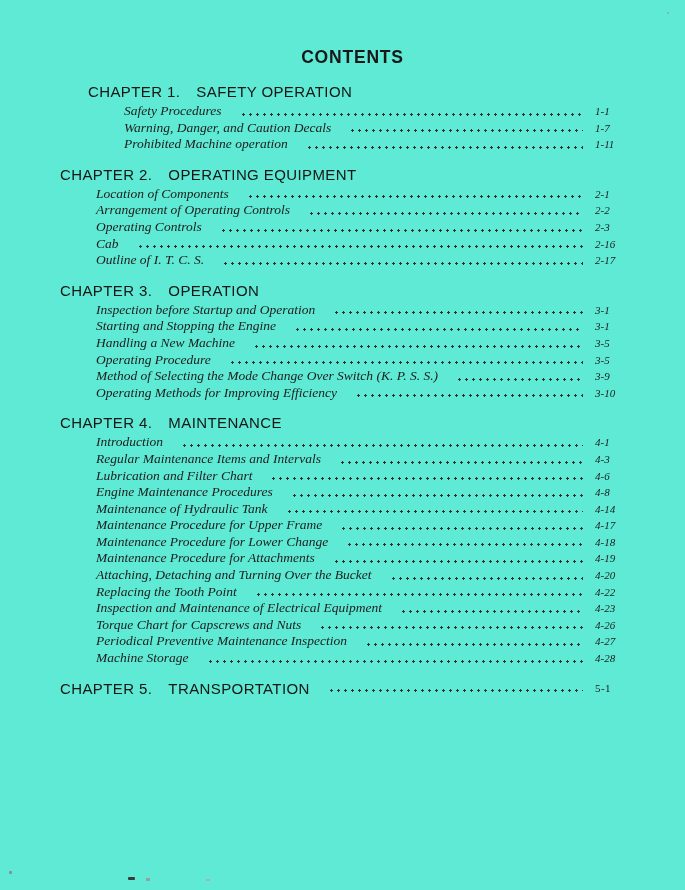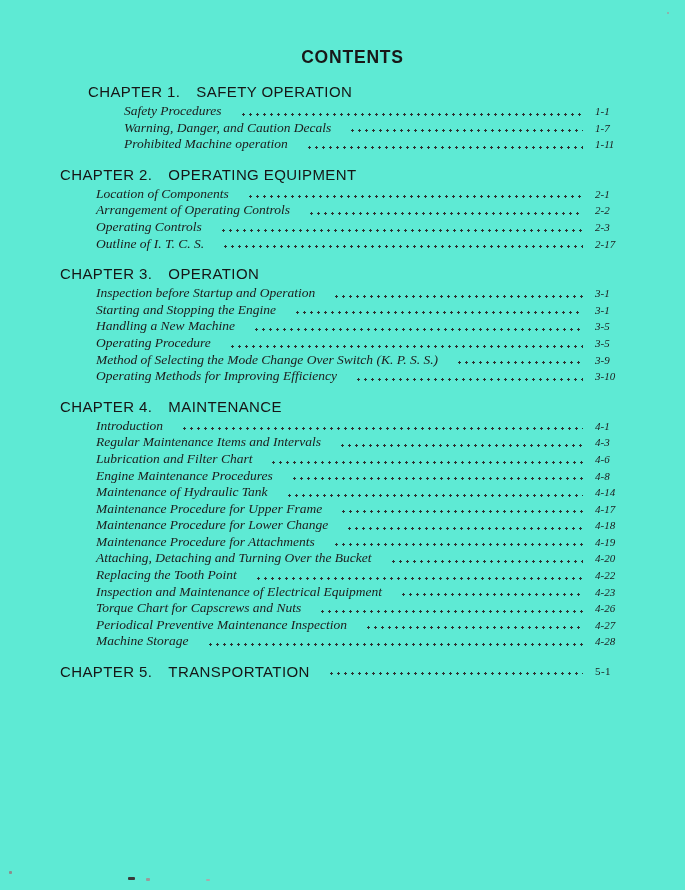--- a/index.html
+++ b/index.html
@@ -126,20 +126,25 @@
     <span class="leader"></span>
     <span class="pageno">2-2</span>
   </li>
 
   <li class="toc-item">
     <span class="entry-title">Operating Controls</span>
     <span class="leader"></span>
     <span class="pageno">2-3</span>
   </li>
 
+  <li class="toc-item">
+    <span class="entry-title">Cab</span>
+    <span class="leader"></span>
+    <span class="pageno">2-16</span>
+  </li>
 
   <li class="toc-item">
     <span class="entry-title">Outline of I. T. C. S.</span>
     <span class="leader"></span>
     <span class="pageno">2-17</span>
   </li>
 </ul>
   </section>
 
   <section class="chapter">

